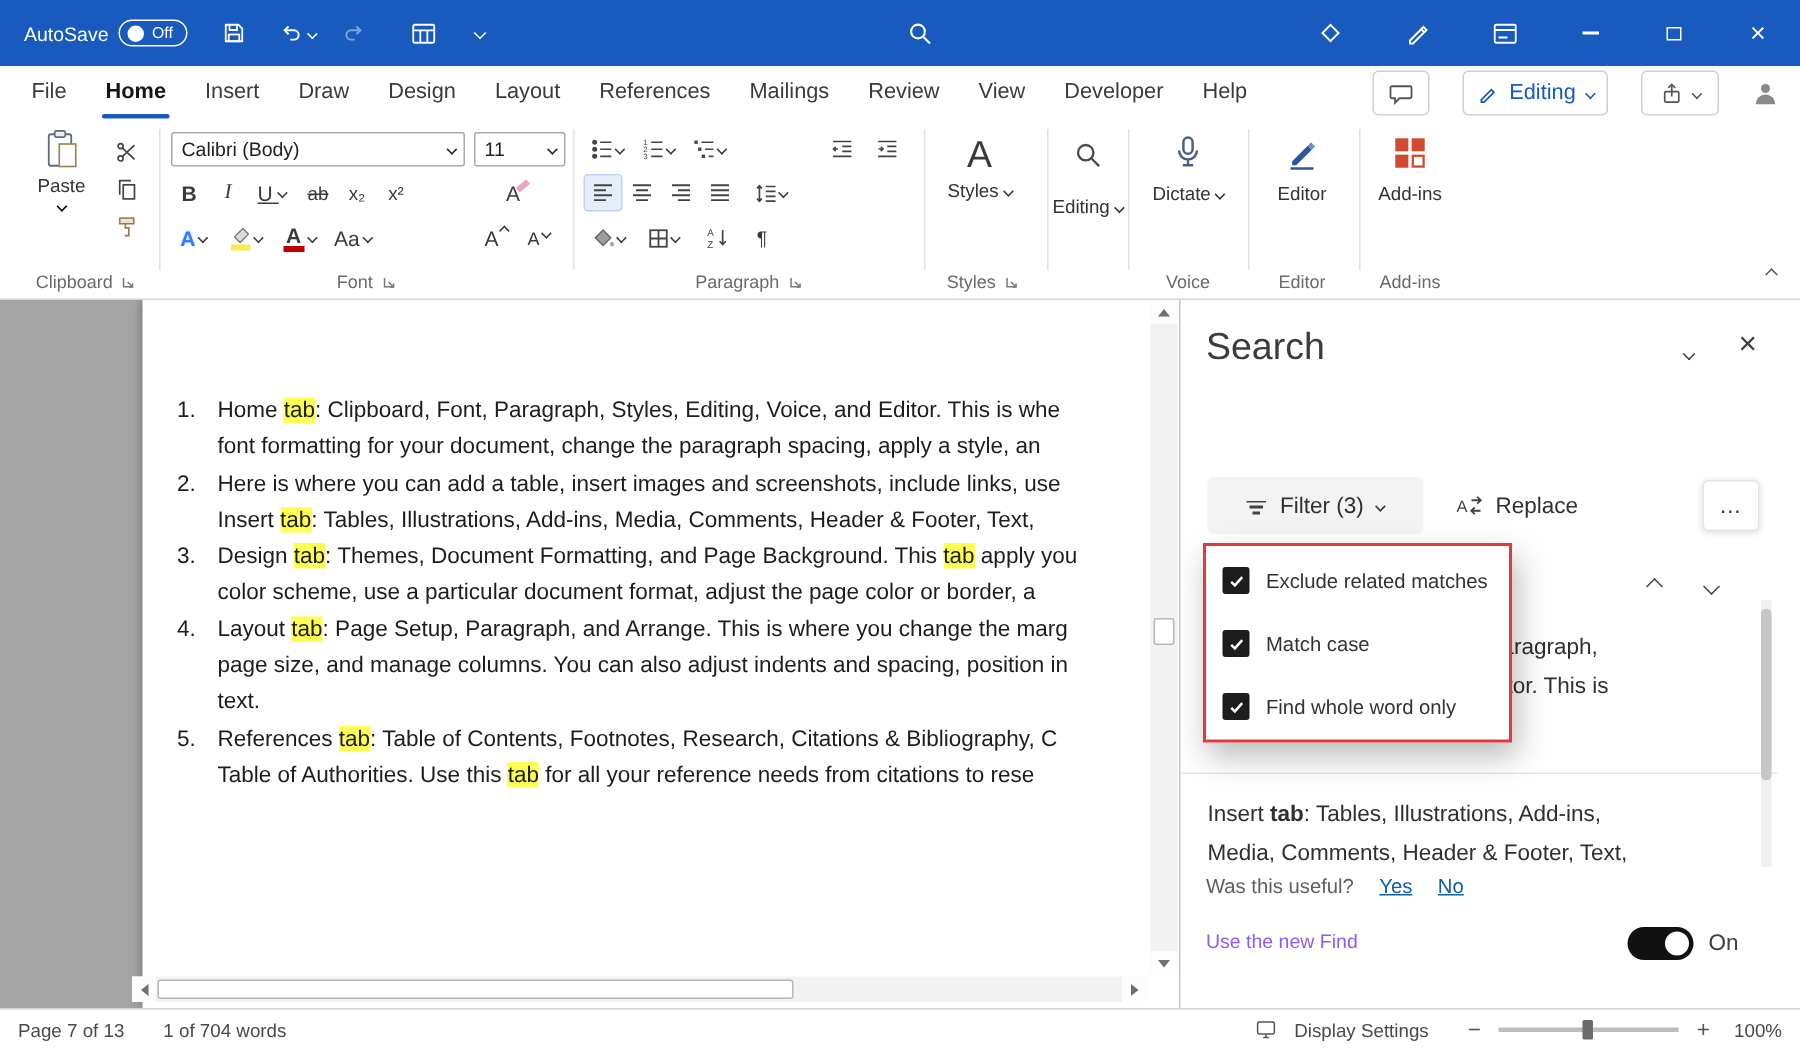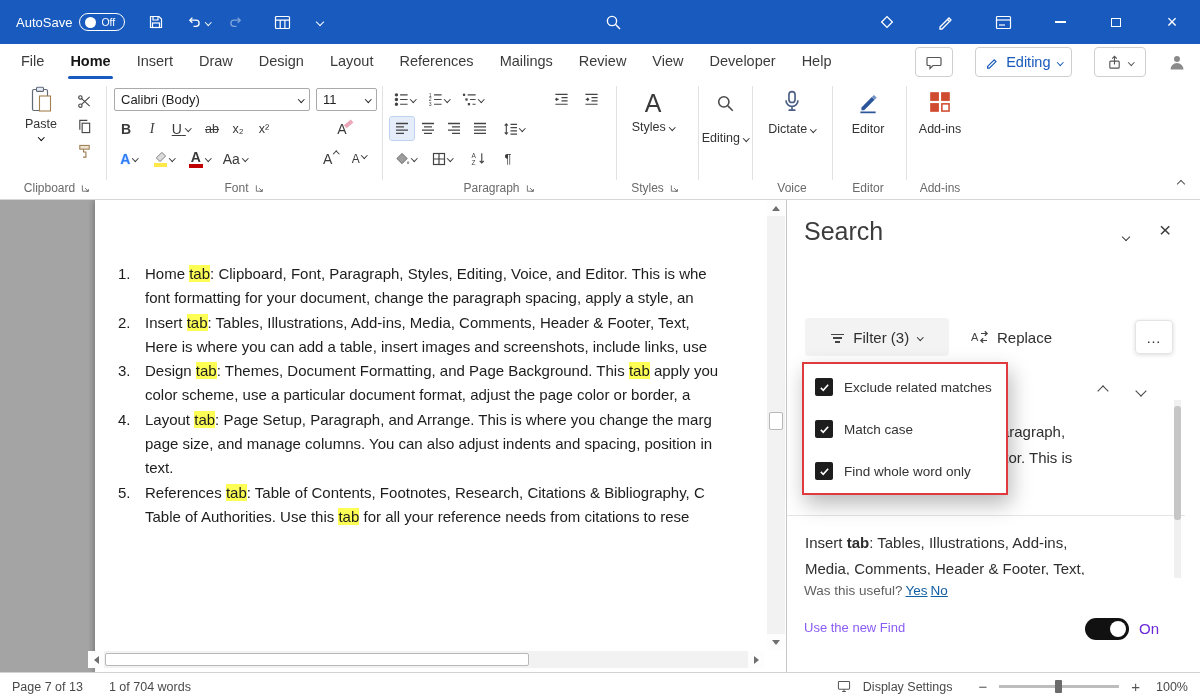--- a/index.html
+++ b/index.html
@@ -90,26 +90,26 @@
   .sp-more{position:absolute;left:348px;top:120px;width:38px;height:34px;border:1px solid #e4e4e4;border-radius:4px;box-shadow:0 1px 4px rgba(0,0,0,.14);display:flex;align-items:center;justify-content:center;font-size:15px;color:#333;letter-spacing:1px}
   .funnel span{display:block;height:1.6px;background:#444;margin:2.2px 0}
   .sp-nav{position:absolute;width:28px;height:26px;display:flex;align-items:center;justify-content:center;color:#444}
   .sp-nav .chv{width:8px;height:8px;border-width:1.6px}
   .sp-results{position:absolute;left:0;top:205px;width:398px;height:170px;overflow:hidden}
   .result{padding:14px 18px 18px;border-bottom:1px solid #e5e5e5;font-size:15px;color:#2f2f2f}
   .result:first-child{padding-bottom:44px}
   .res-line{white-space:pre;line-height:26px}
   .sp-scrollbar{position:absolute;left:387px;top:200px;width:7px;height:178px;background:#f0f0f0}
   .sp-thumb{position:absolute;left:0;top:6px;width:7px;height:114px;background:#c6c6c6;border-radius:3px}
-  .sp-feedback{position:absolute;left:17px;top:383px;font-size:13.5px;color:#5f5f5f;display:flex;gap:3px;align-items:center}
+  .sp-feedback{position:absolute;left:17px;top:383px;font-size:13.5px;color:#5f5f5f;display:flex;gap:17px;align-items:center}
   .sp-link{color:#115ea3;text-decoration:underline;cursor:pointer}
   .sp-newfind{position:absolute;left:17px;top:420px;font-size:13px;color:#8b5cf6}
   .sp-toggle{position:absolute;left:298px;top:418px;width:44px;height:22px;border-radius:11px;background:#111}
   .sp-knob{position:absolute;right:3px;top:3px;width:16px;height:16px;border-radius:50%;background:#fff}
-  .sp-on{position:absolute;left:352px;top:420px;font-size:15px;color:#6d28d9}
+  .sp-on{position:absolute;left:352px;top:420px;font-size:15px;color:#404040}
 
   
   .filter-pop{position:absolute;left:802px;top:362px;width:206px;height:133px;background:#fff;border:2px solid #e03a3f;box-shadow:3px 9px 20px rgba(0,0,0,.28);z-index:20;padding:2px 0 0 11px}
   .f-opt{display:flex;align-items:center;gap:11px;height:42px}
   .f-check{width:18px;height:18px;background:#1d1d1d;border-radius:2px;display:flex;align-items:center;justify-content:center;flex:none}
   .f-label{font-size:13.5px;color:#333;white-space:nowrap}
 
   
   .statusbar{position:absolute;left:0;top:672px;width:1200px;height:28px;background:#fff;border-top:1px solid #d2d2d2;font-size:12.5px;color:#4a4a4a;z-index:6}
   .sb-left{position:absolute;left:12px;top:0;height:27px;display:flex;align-items:center;gap:26px}
@@ -530,22 +530,22 @@
         <div class="doc-item">
           <div class="doc-num">1.</div>
           <div class="doc-lines">
             <div class="doc-line"><span>Home </span><span class="hl">tab</span><span>: Clipboard, Font, Paragraph, Styles, Editing, Voice, and Editor. This is whe</span></div>
             <div class="doc-line"><span>font formatting for your document, change the paragraph spacing, apply a style, an</span></div>
           </div>
         </div>
         <div class="doc-item">
           <div class="doc-num">2.</div>
           <div class="doc-lines">
+            <div class="doc-line"><span>Here is where you can add a table, insert images and screenshots, include links, use</span></div>
             <div class="doc-line"><span>Insert </span><span class="hl">tab</span><span>: Tables, Illustrations, Add-ins, Media, Comments, Header &amp; Footer, Text,</span></div>
-            <div class="doc-line"><span>Here is where you can add a table, insert images and screenshots, include links, use</span></div>
           </div>
         </div>
         <div class="doc-item">
           <div class="doc-num">3.</div>
           <div class="doc-lines">
             <div class="doc-line"><span>Design </span><span class="hl">tab</span><span>: Themes, Document Formatting, and Page Background. This </span><span class="hl">tab</span><span> apply you</span></div>
             <div class="doc-line"><span>color scheme, use a particular document format, adjust the page color or border, a</span></div>
           </div>
         </div>
         <div class="doc-item">

